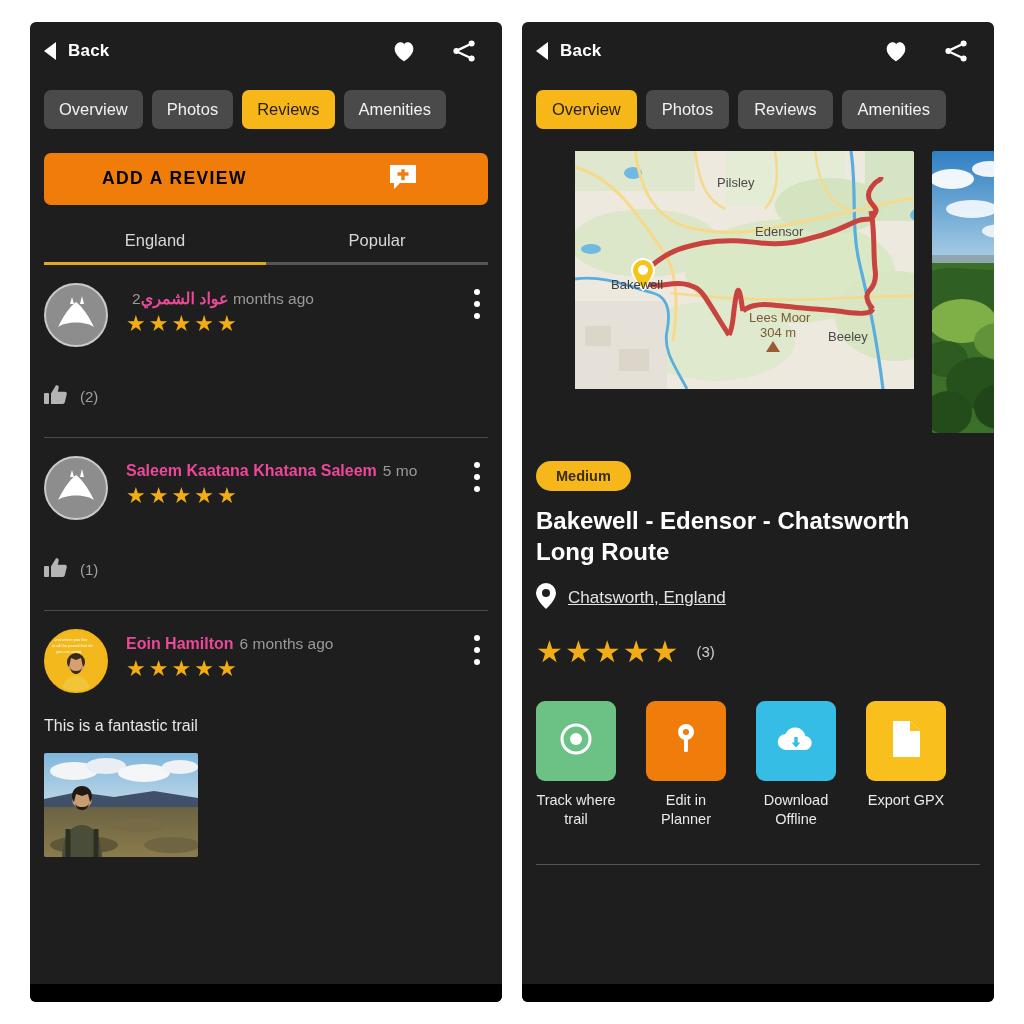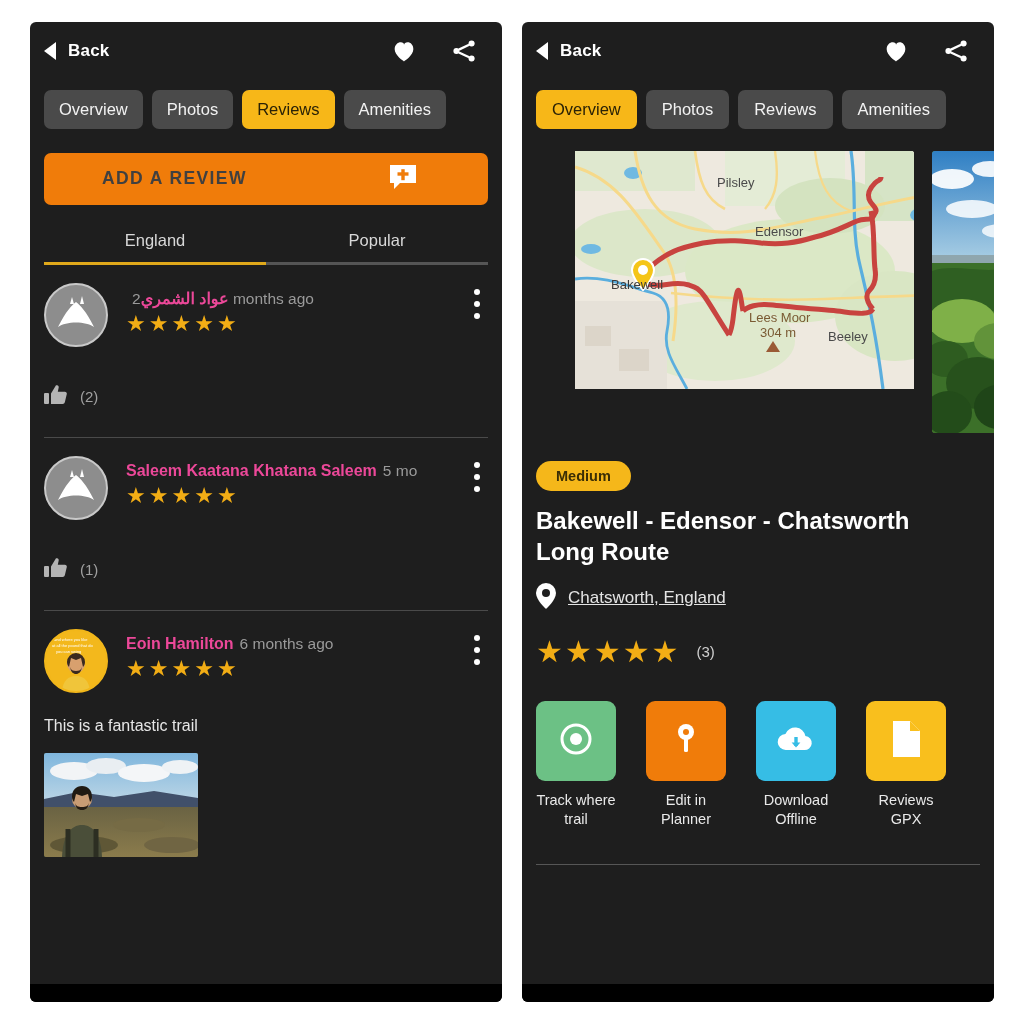--- a/index.html
+++ b/index.html
@@ -42,21 +42,21 @@
 
   
   .content{ padding:0 14px; }
 
   
   .add-review{
     margin-top:24px; height:52px; background:#f07c0a; border-radius:7px;
     display:flex; align-items:center; position:relative; cursor:pointer;
   }
   .add-review .label{
-    color:#404040; font-weight:bold; font-size:17.5px; letter-spacing:1.4px;
+    color:#000000; font-weight:bold; font-size:17.5px; letter-spacing:1.4px;
     margin-left:58px;
   }
   .add-review .plus-icon{ position:absolute; right:70px; top:50%; transform:translateY(-50%); }
 
   
   .sorttabs{ margin-top:26px; display:flex; }
   .sorttab{ flex:1; text-align:center; color:#d8d8d8; font-size:16.5px; padding-bottom:12px; cursor:pointer; }
   .sortbar{ display:flex; height:3px; }
   .sortbar .on{ flex:1; background:#e0a91b; }
   .sortbar .off{ flex:1; background:#555; }
@@ -486,21 +486,21 @@
           </div>
           <div class="action">
             <div class="box" style="background:#f9bf1d">
               <span>
                 <svg width="32" height="40" viewBox="0 0 32 40" fill="#fff">
                     <path d="M3 2h17l10 10v26H3z"></path>
                     <path d="M20 2v10h10z" fill="#f9bf1d"></path>
                   </svg>
               </span>
             </div>
-            <div class="cap">Reviews GPX</div>
+            <div class="cap">Export GPX</div>
           </div>
         </div>
 
         <div class="hr2"></div>
 
 
       </div>
     </div>
     <div class="navbar-bottom"></div>
   </div>

